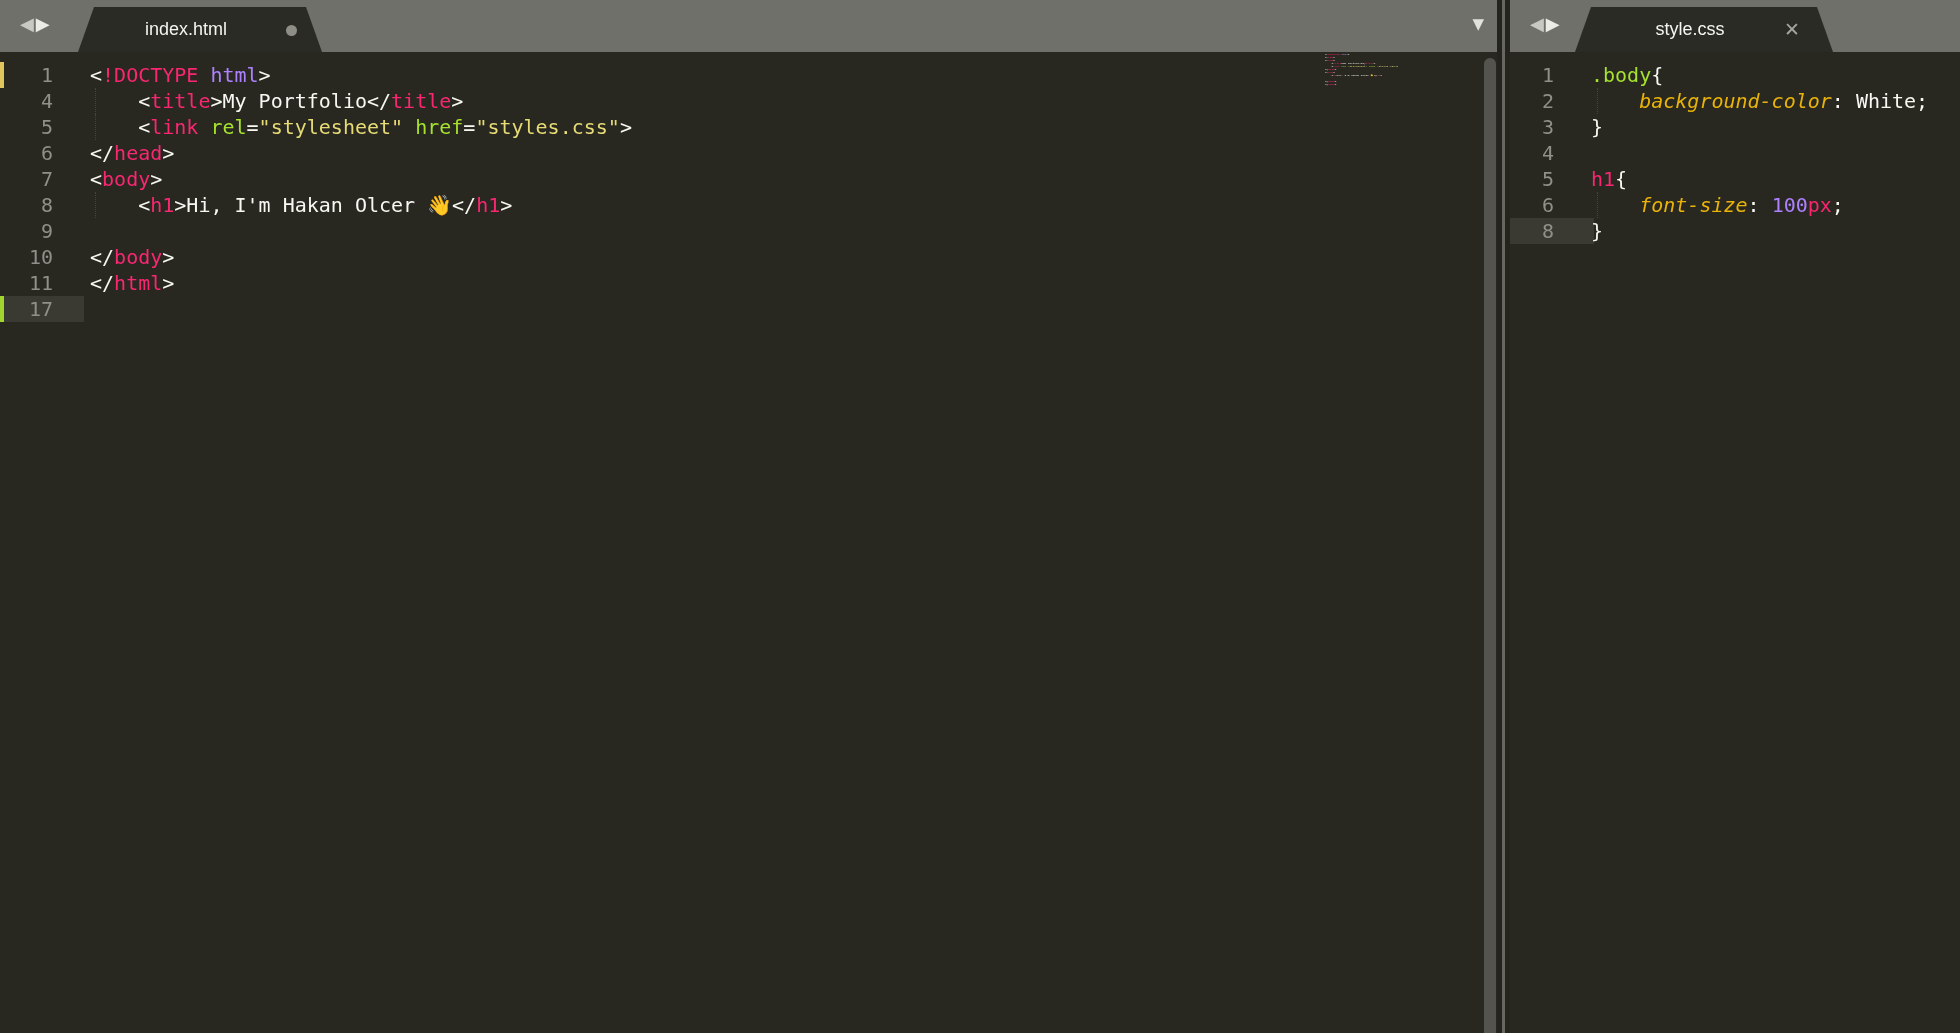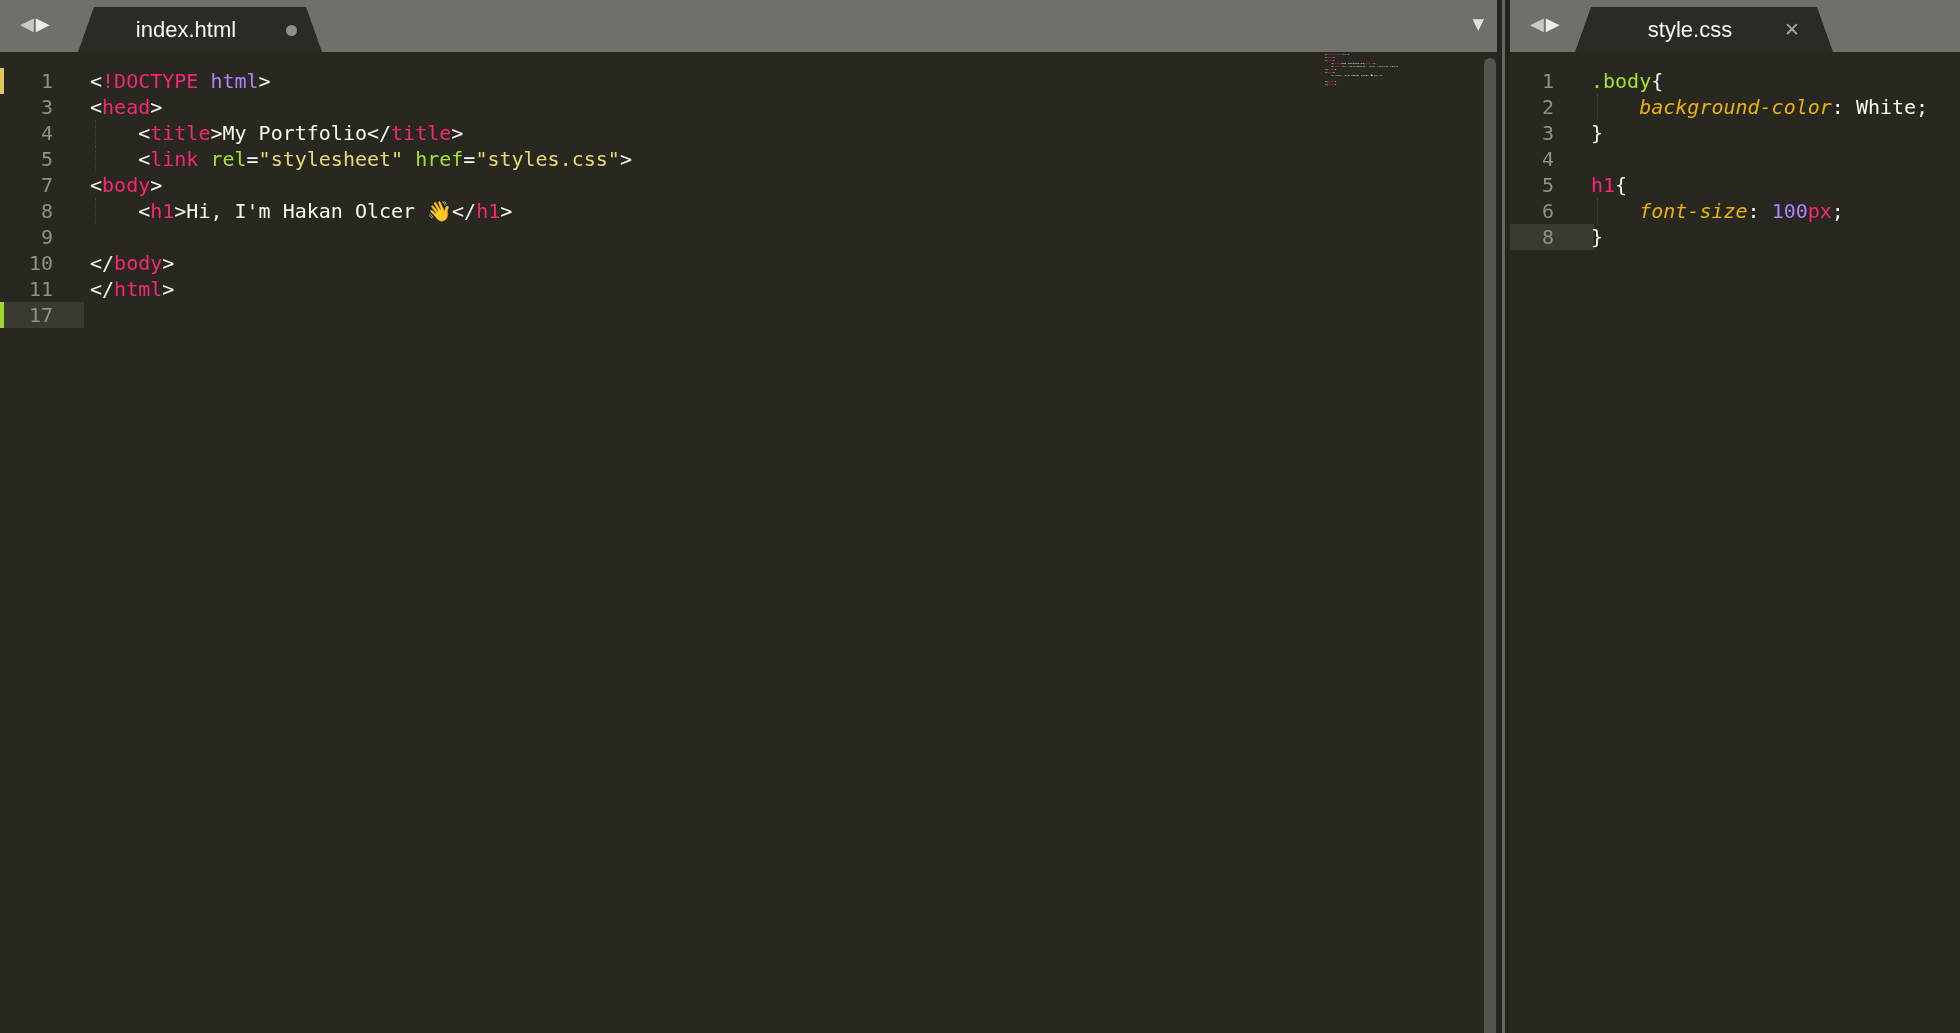--- a/index.html
+++ b/index.html
@@ -14,32 +14,32 @@
   .tabbar{position:absolute;left:0;top:0;right:0;height:52px;background:#70706a;}
   .nav-arrows{position:absolute;left:20px;top:13px;font-size:18px;letter-spacing:2px;
               font-family:"DejaVu Sans",sans-serif;}
   .nav-arrows .back{color:#c9c9c3;cursor:default;}
   .nav-arrows .fwd{color:#ecece7;cursor:default;}
   .tab{position:absolute;top:7px;height:45px;background:#2b2b25;
        clip-path:polygon(16px 0,calc(100% - 16px) 0,100% 100%,0 100%);
        display:flex;align-items:center;justify-content:center;}
   .tab-left{left:78px;width:244px;}
   .tab-right{left:65px;width:258px;}
-  .tab .label{color:#f4f4f0;font-size:22px;font-family:"Liberation Sans","DejaVu Sans",sans-serif;
+  .tab .label{color:#f4f4f0;font-size:18px;font-family:"Liberation Sans","DejaVu Sans",sans-serif;
               transform:translateX(-14px);}
   .dot{position:absolute;right:25px;top:50%;width:11px;height:11px;margin-top:-5px;
        border-radius:50%;background:#8e8e86;}
   .close-x{position:absolute;right:33px;top:50%;transform:translateY(-53%);
            color:#a5a59e;font-size:19px;font-family:"DejaVu Sans",sans-serif;}
   .overflow{position:absolute;right:13px;top:15px;color:#e2e2dc;font-size:15px;
             font-family:"DejaVu Sans",sans-serif;}
 
   .editor{position:absolute;left:0;top:52px;right:0;bottom:0;background:#282821;
           font-size:20px;line-height:26px;}
-  .lines{position:absolute;inset:0;padding-top:16px;}
+  .lines{position:absolute;inset:0;padding-top:10px;}
   .line{position:relative;height:26px;white-space:pre;}
   .ln{display:inline-block;width:var(--lnw);text-align:right;color:#90908a;
       position:relative;z-index:2;}
   .code{margin-left:37px;position:relative;z-index:2;}
   .gutter-hl{position:absolute;left:0;top:0;width:84px;height:26px;background:#3a3a32;z-index:1;}
   .gmark{position:absolute;left:0;top:0;width:4px;height:26px;z-index:3;}
   .gmark.modified{background:#e0c65c;}
   .gmark.added{background:#a0d62e;}
   .guide{position:absolute;left:calc(var(--codeleft) + 5px);top:0;height:26px;
          border-left:1px dotted #45453d;z-index:0;}
@@ -69,23 +69,23 @@
       <span class="nav-arrows"><span class="back">◀</span><span class="fwd">▶</span></span>
       <div class="tab tab-left">
         <span class="label">index.html</span>
         <span class="dot"></span>
       </div>
       <span class="overflow">▼</span>
     </div>
     <div class="editor">
       <div class="lines">
           <div class="line"><span class="gmark modified"></span><span class="ln">1</span><span class="code"><span class="pln">&lt;</span><span class="tag">!DOCTYPE</span><span class="pln"> </span><span class="num">html</span><span class="pln">&gt;</span></span></div>
-          <div class="line"><span class="ln">3</span><span class="code"><span class="pln">&lt;</span><span class="tag">head</span><span class="pln">&gt;</span></span></div>
           <div class="line"><span class="guide"></span><span class="ln">4</span><span class="code"><span class="pln">    &lt;</span><span class="tag">title</span><span class="pln">&gt;My Portfolio&lt;/</span><span class="tag">title</span><span class="pln">&gt;</span></span></div>
           <div class="line"><span class="guide"></span><span class="ln">5</span><span class="code"><span class="pln">    &lt;</span><span class="tag">link</span><span class="pln"> </span><span class="atr">rel</span><span class="pln">=</span><span class="str">"stylesheet"</span><span class="pln"> </span><span class="atr">href</span><span class="pln">=</span><span class="str">"styles.css"</span><span class="pln">&gt;</span></span></div>
+          <div class="line"><span class="ln">6</span><span class="code"><span class="pln">&lt;/</span><span class="tag">head</span><span class="pln">&gt;</span></span></div>
           <div class="line"><span class="ln">7</span><span class="code"><span class="pln">&lt;</span><span class="tag">body</span><span class="pln">&gt;</span></span></div>
           <div class="line"><span class="guide"></span><span class="ln">8</span><span class="code"><span class="pln">    &lt;</span><span class="tag">h1</span><span class="pln">&gt;Hi, I'm Hakan Olcer 👋&lt;/</span><span class="tag">h1</span><span class="pln">&gt;</span></span></div>
           <div class="line"><span class="ln">9</span><span class="code"></span></div>
           <div class="line"><span class="ln">10</span><span class="code"><span class="pln">&lt;/</span><span class="tag">body</span><span class="pln">&gt;</span></span></div>
           <div class="line"><span class="ln">11</span><span class="code"><span class="pln">&lt;/</span><span class="tag">html</span><span class="pln">&gt;</span></span></div>
           <div class="line"><span class="gmark added"></span><span class="gutter-hl"></span><span class="ln">17</span><span class="code"></span></div>
         </div>
       <div class="minimap">
         <div class="minimap-inner">
             <div><span class="pln">&lt;</span><span class="tag">!DOCTYPE</span><span class="pln"> </span><span class="num">html</span><span class="pln">&gt;</span></div>

